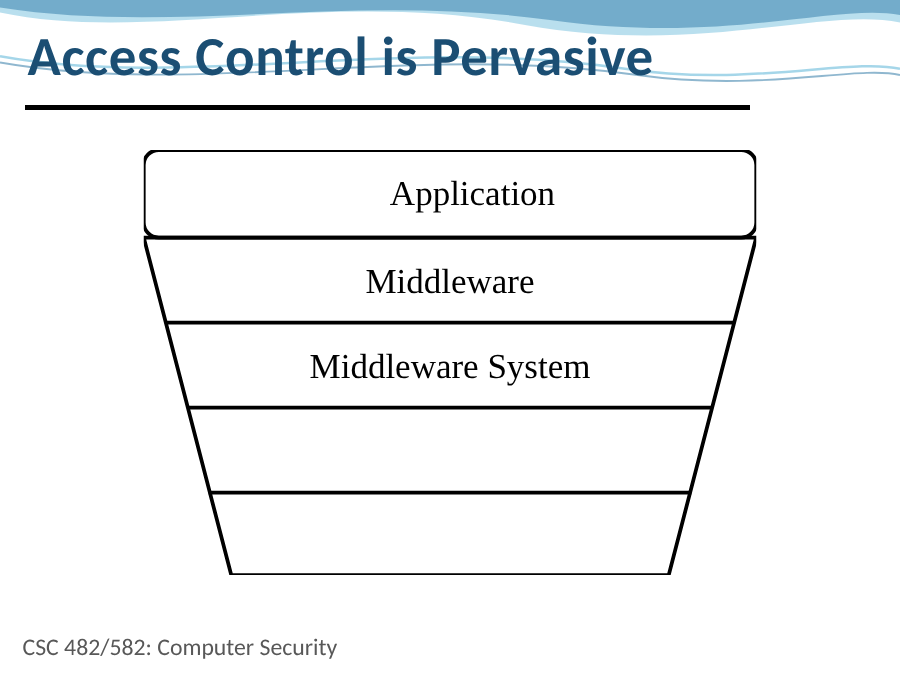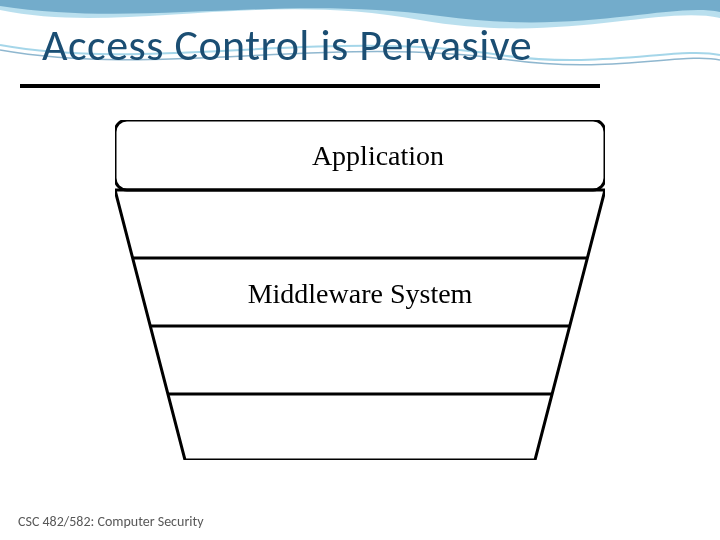--- a/index.html
+++ b/index.html
@@ -17,24 +17,23 @@
     left: 0;
     width: 720px;
     height: 90px;
     pointer-events: none;
   }
   .title {
     position: absolute;
     top: 18px;
     left: 22px;
     font-size: 44px;
-    font-weight: 400;
+    font-weight: 700;
     color: #1b4e73;
     letter-spacing: 0.5px;
-    margin-left: 20px;
   }
   .title-underline {
     position: absolute;
     top: 84px;
     left: 20px;
     width: 580px;
     height: 4px;
     background: #000;
   }
   .diagram {
@@ -56,21 +55,21 @@
     width: 100%;
     text-align: center;
     font-family: "Times New Roman", serif;
     font-size: 28px;
     color: #000;
   }
   .footer {
     position: absolute;
     bottom: 10px;
     left: 18px;
-    font-size: 14px;
+    font-size: 19px;
     color: #585858;
     font-family: "Calibri", "Segoe UI", sans-serif;
   }
 </style>
 </head>
 <body>
 
 <svg class="wave-decoration" viewBox="0 0 720 90" preserveAspectRatio="none">
   <path d="M0,10 C120,35 260,-10 420,20 C560,45 660,5 720,18 L720,0 L0,0 Z" fill="#7fc4e0" opacity="0.55"></path>
   <path d="M0,6 C140,28 280,-6 440,16 C580,36 670,2 720,12 L720,0 L0,0 Z" fill="#1f6fa0" opacity="0.45"></path>
@@ -85,16 +84,17 @@
   <svg class="funnel-svg" viewBox="0 0 490 340">
 
     <rect x="0" y="0" width="490" height="70" rx="12" ry="12" fill="none" stroke="#000" stroke-width="3"></rect>
     <polygon points="0,70 490,70 420,340 70,340" fill="none" stroke="#000" stroke-width="3" stroke-linejoin="round"></polygon>
 
     <line x1="17" y1="138" x2="473" y2="138" stroke="#000" stroke-width="3"></line>
     <line x1="35" y1="206" x2="455" y2="206" stroke="#000" stroke-width="3"></line>
     <line x1="52" y1="274" x2="438" y2="274" stroke="#000" stroke-width="3"></line>
   </svg>
   <div class="layer-label" style="top:20px;padding-left:36px;">Application</div>
+  <div class="layer-label" style="top:90px;">Middleware</div>
   <div class="layer-label" style="top:158px;">Middleware System</div>
 </div>
 
 <div class="footer">CSC 482/582: Computer Security</div>
 
 </body></html>

